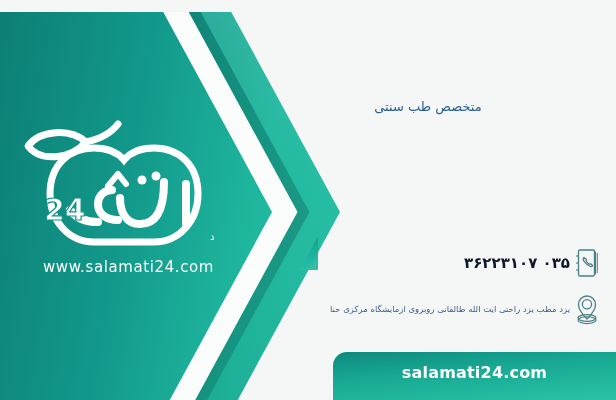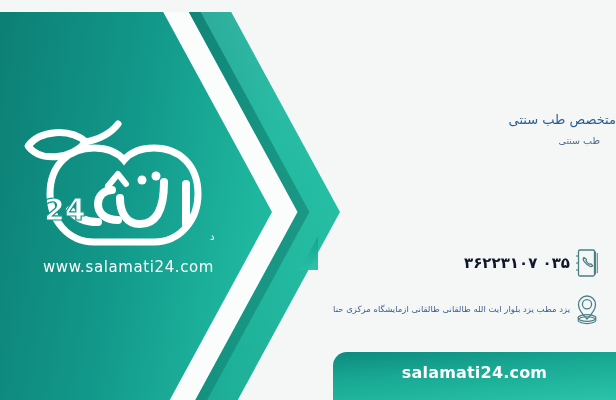--- a/index.html
+++ b/index.html
@@ -52,22 +52,22 @@
     position:absolute;left:0;top:138px;width:200px;text-align:right;
     color:#ffffff;font-size:15px;letter-spacing:.6px;
     font-family:"DejaVu Sans","Liberation Sans",sans-serif;
   }
   .doc-name{
     position:absolute;right:16px;top:44px;width:320px;text-align:right;
     color:#20568f;font-size:26px;font-weight:bold;letter-spacing:.2px;
     direction:rtl;
   }
   .doc-spec{
-    position:absolute;right:0;top:99px;width:320px;text-align:right;
-    color:#2b5d93;font-size:13px;direction:rtl;margin-top:13px;
+    position:absolute;right:28px;top:99px;width:320px;text-align:center;
+    color:#2b5d93;font-size:13px;direction:rtl;
   }
   .doc-field{
     position:absolute;right:16px;top:135px;width:320px;text-align:right;
     color:#50688a;font-size:9.5px;direction:rtl;
   }
 
   
   .contact{
     position:absolute;right:12px;top:244px;width:330px;direction:rtl;
   }
@@ -143,21 +143,20 @@
 
         <text x="196" y="120" text-anchor="end" font-family="DejaVu Sans, sans-serif" font-size="10" fill="#ffffff" direction="rtl">به راحتی یک لبخند</text>
       </svg>
       <div class="logo-url">www.salamati24.com</div>
     </div>
   </div>
 
   <div class="mid-sliver"></div>
 
   <div class="doc-spec">متخصص طب سنتی</div>
-  <div class="doc-field">طب سنتی</div>
 
   <div class="contact">
 
     <div class="crow">
       <div class="cicon">
         <svg width="26" height="30" viewBox="0 0 26 30" xmlns="http://www.w3.org/2000/svg">
           <rect x="4.5" y="2" width="16" height="26" rx="1.5" fill="none" stroke="#4a7f86" stroke-width="1.3"></rect>
           <line x1="21.5" y1="3.5" x2="21.5" y2="26.5" stroke="#4a7f86" stroke-width="1.1"></line>
           <line x1="23.3" y1="5" x2="23.3" y2="25" stroke="#4a7f86" stroke-width="1"></line>
           <line x1="2" y1="8" x2="5" y2="8" stroke="#4a7f86" stroke-width="1.1"></line>
@@ -178,21 +177,21 @@
         <svg width="26" height="32" viewBox="0 0 26 32" xmlns="http://www.w3.org/2000/svg">
           <path d="M13 3 C8.3 3 4.5 6.8 4.5 11.5 C4.5 17.5 13 26 13 26 C13 26 21.5 17.5 21.5 11.5
                    C21.5 6.8 17.7 3 13 3 Z" fill="none" stroke="#4a7f86" stroke-width="1.3"></path>
           <circle cx="13" cy="11.3" r="4.6" fill="none" stroke="#4a7f86" stroke-width="1.3"></circle>
           <ellipse cx="13" cy="25" rx="9" ry="3.4" fill="none" stroke="#4a7f86" stroke-width="1.3"></ellipse>
           <ellipse cx="13" cy="27.2" rx="9" ry="3.4" fill="none" stroke="#4a7f86" stroke-width="1.1"></ellipse>
         </svg>
       </div>
       <div class="ctext">
         <div class="addr">
-          <span>یزد مطب یزد بلوار ایت الله طالقانی طالقانی ازمایشگاه مرکزی حنا</span>
+          <span>یزد مطب یزد راحتی ایت الله طالقانی روبروی ازمایشگاه مرکزی حنا</span>
         </div>
       </div>
     </div>
 
   </div>
 
   <div class="bot-notch"></div>
   <div class="botbar">
     <div class="lbl">salamati24.com</div>
   </div>

